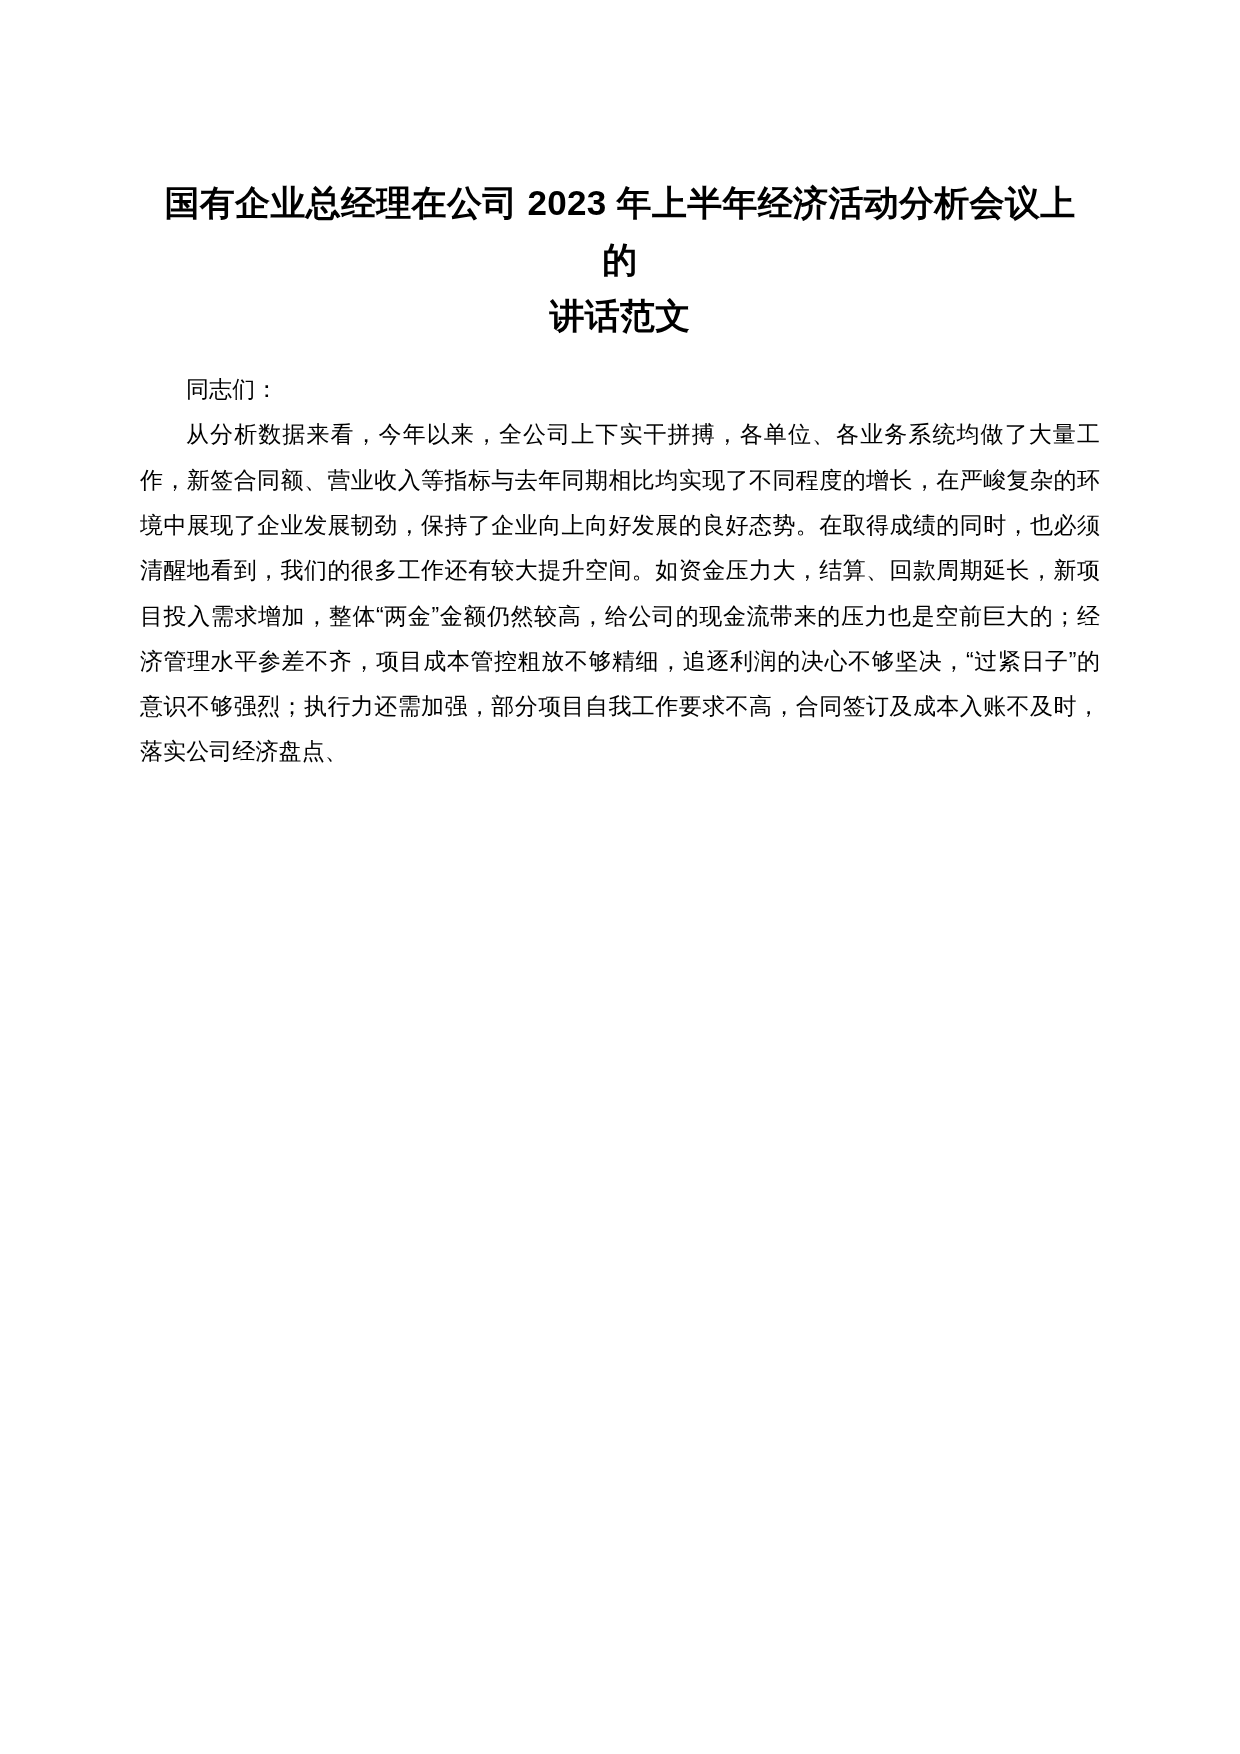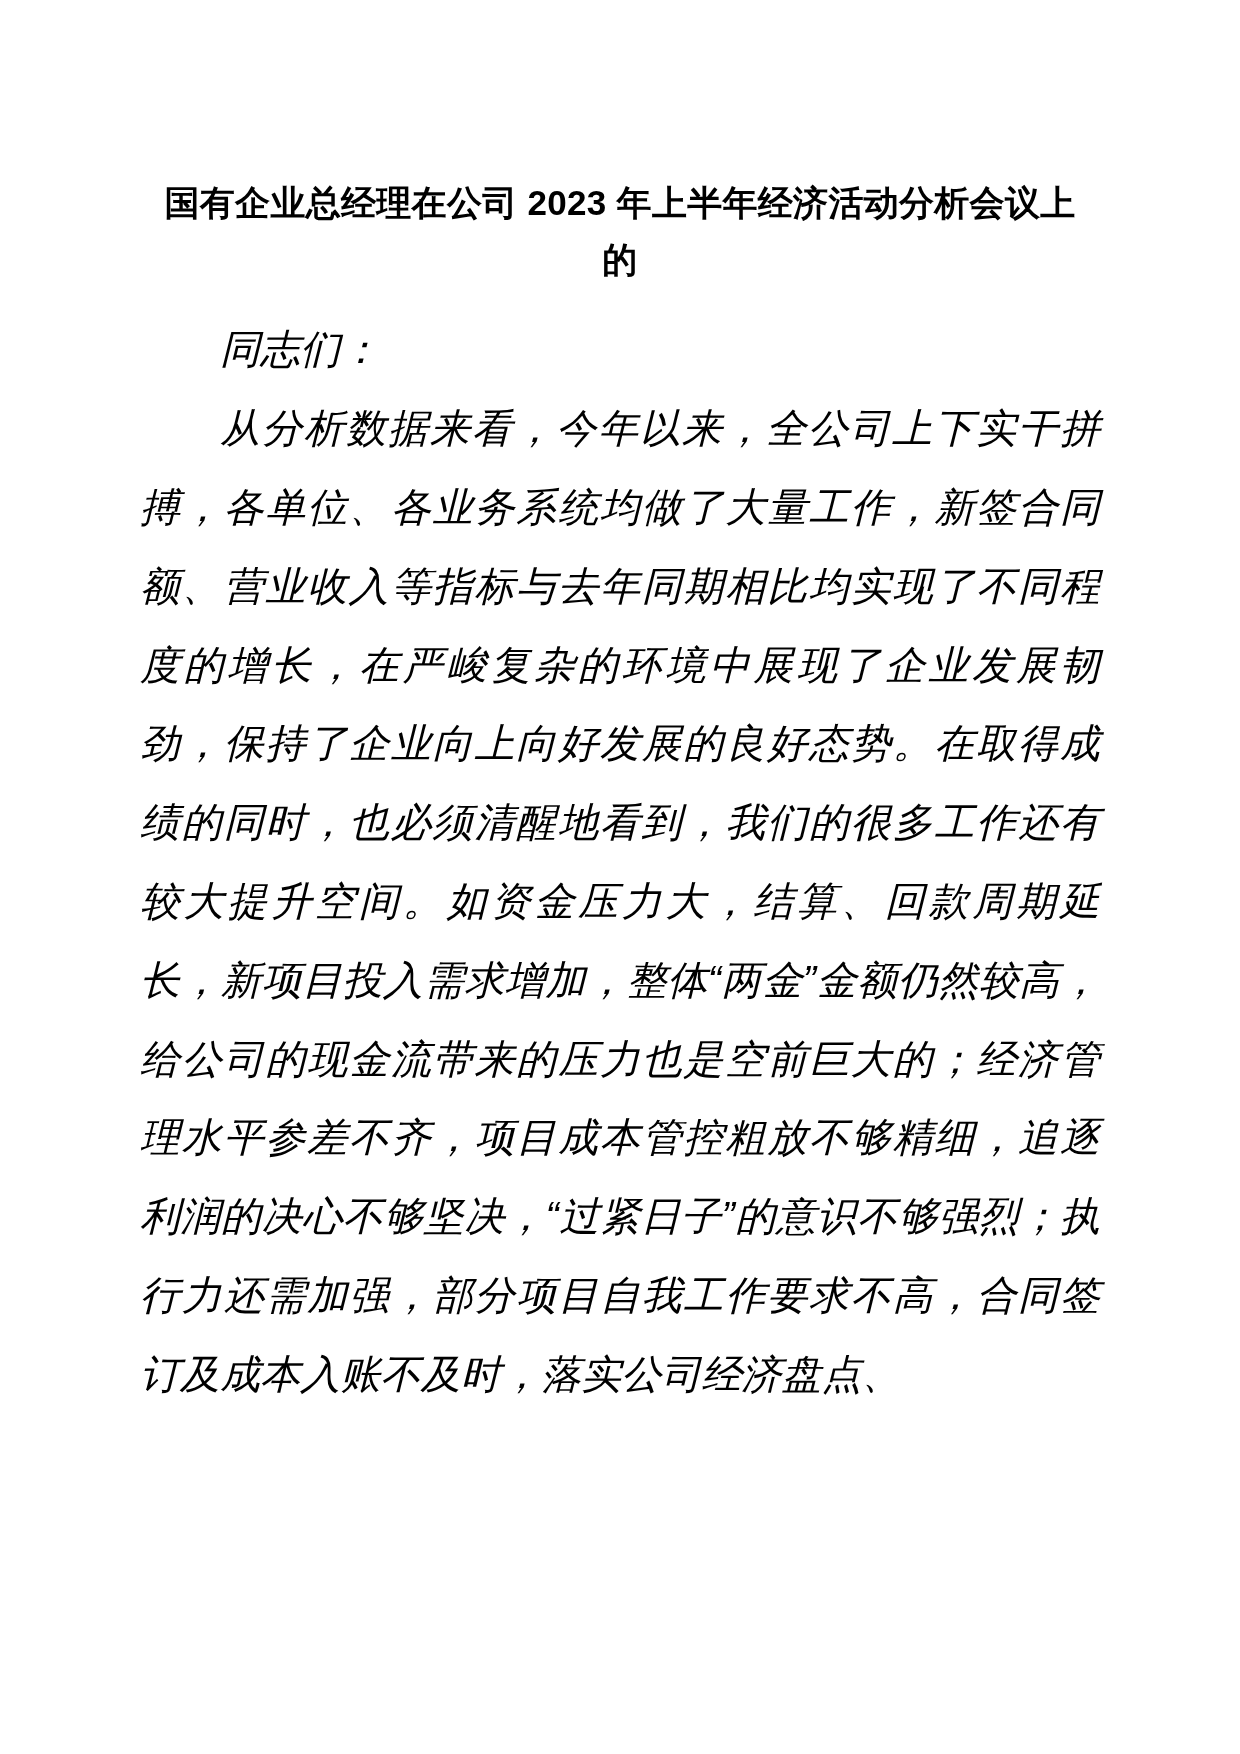--- a/index.html
+++ b/index.html
@@ -32,43 +32,43 @@
     padding: 0 12px;
     color: #000000;
   }
   .doc-title .t-line {
     display: block;
   }
   .body-block {
     margin-top: 14px;
   }
   p.para {
-    font-size: 40px;
+    font-size: 23px;
     line-height: 1.97;
     margin: 0;
     padding: 0;
     text-align: justify;
     text-justify: inter-character;
     text-align-last: left;
     letter-spacing: 0.1px;
     word-break: break-all;
     color: #000000;
-    font-style: italic;
   }
   p.indent {
     text-indent: 2em;
   }
 </style>
 </head>
 <body>
 
 <div class="page">
 
   <h1 class="doc-title">
     <span class="t-line">国有企业总经理在公司 2023 年上半年经济活动分析会议上的</span>
+    <span class="t-line">讲话范文</span>
   </h1>
 
   <div class="body-block">
     <p class="para indent">同志们：</p>
     <p class="para indent">从分析数据来看，今年以来，全公司上下实干拼搏，各单位、各业务系统均做了大量工作，新签合同额、营业收入等指标与去年同期相比均实现了不同程度的增长，在严峻复杂的环境中展现了企业发展韧劲，保持了企业向上向好发展的良好态势。在取得成绩的同时，也必须清醒地看到，我们的很多工作还有较大提升空间。如资金压力大，结算、回款周期延长，新项目投入需求增加，整体“两金”金额仍然较高，给公司的现金流带来的压力也是空前巨大的；经济管理水平参差不齐，项目成本管控粗放不够精细，追逐利润的决心不够坚决，“过紧日子”的意识不够强烈；执行力还需加强，部分项目自我工作要求不高，合同签订及成本入账不及时，落实公司经济盘点、</p>
   </div>
 
 </div>
 
 </body></html>

